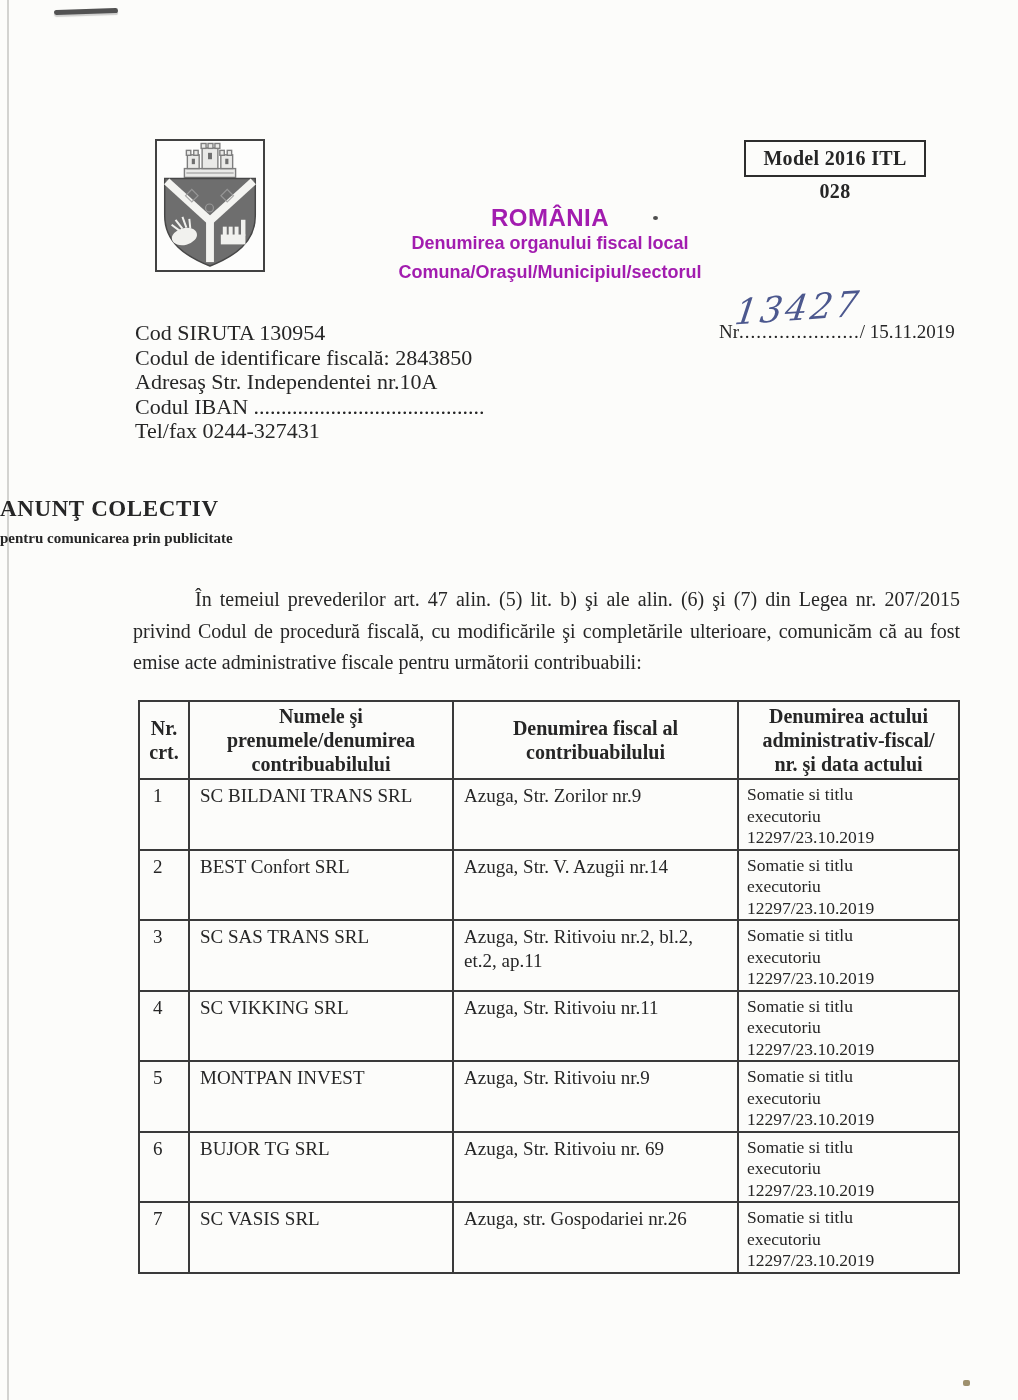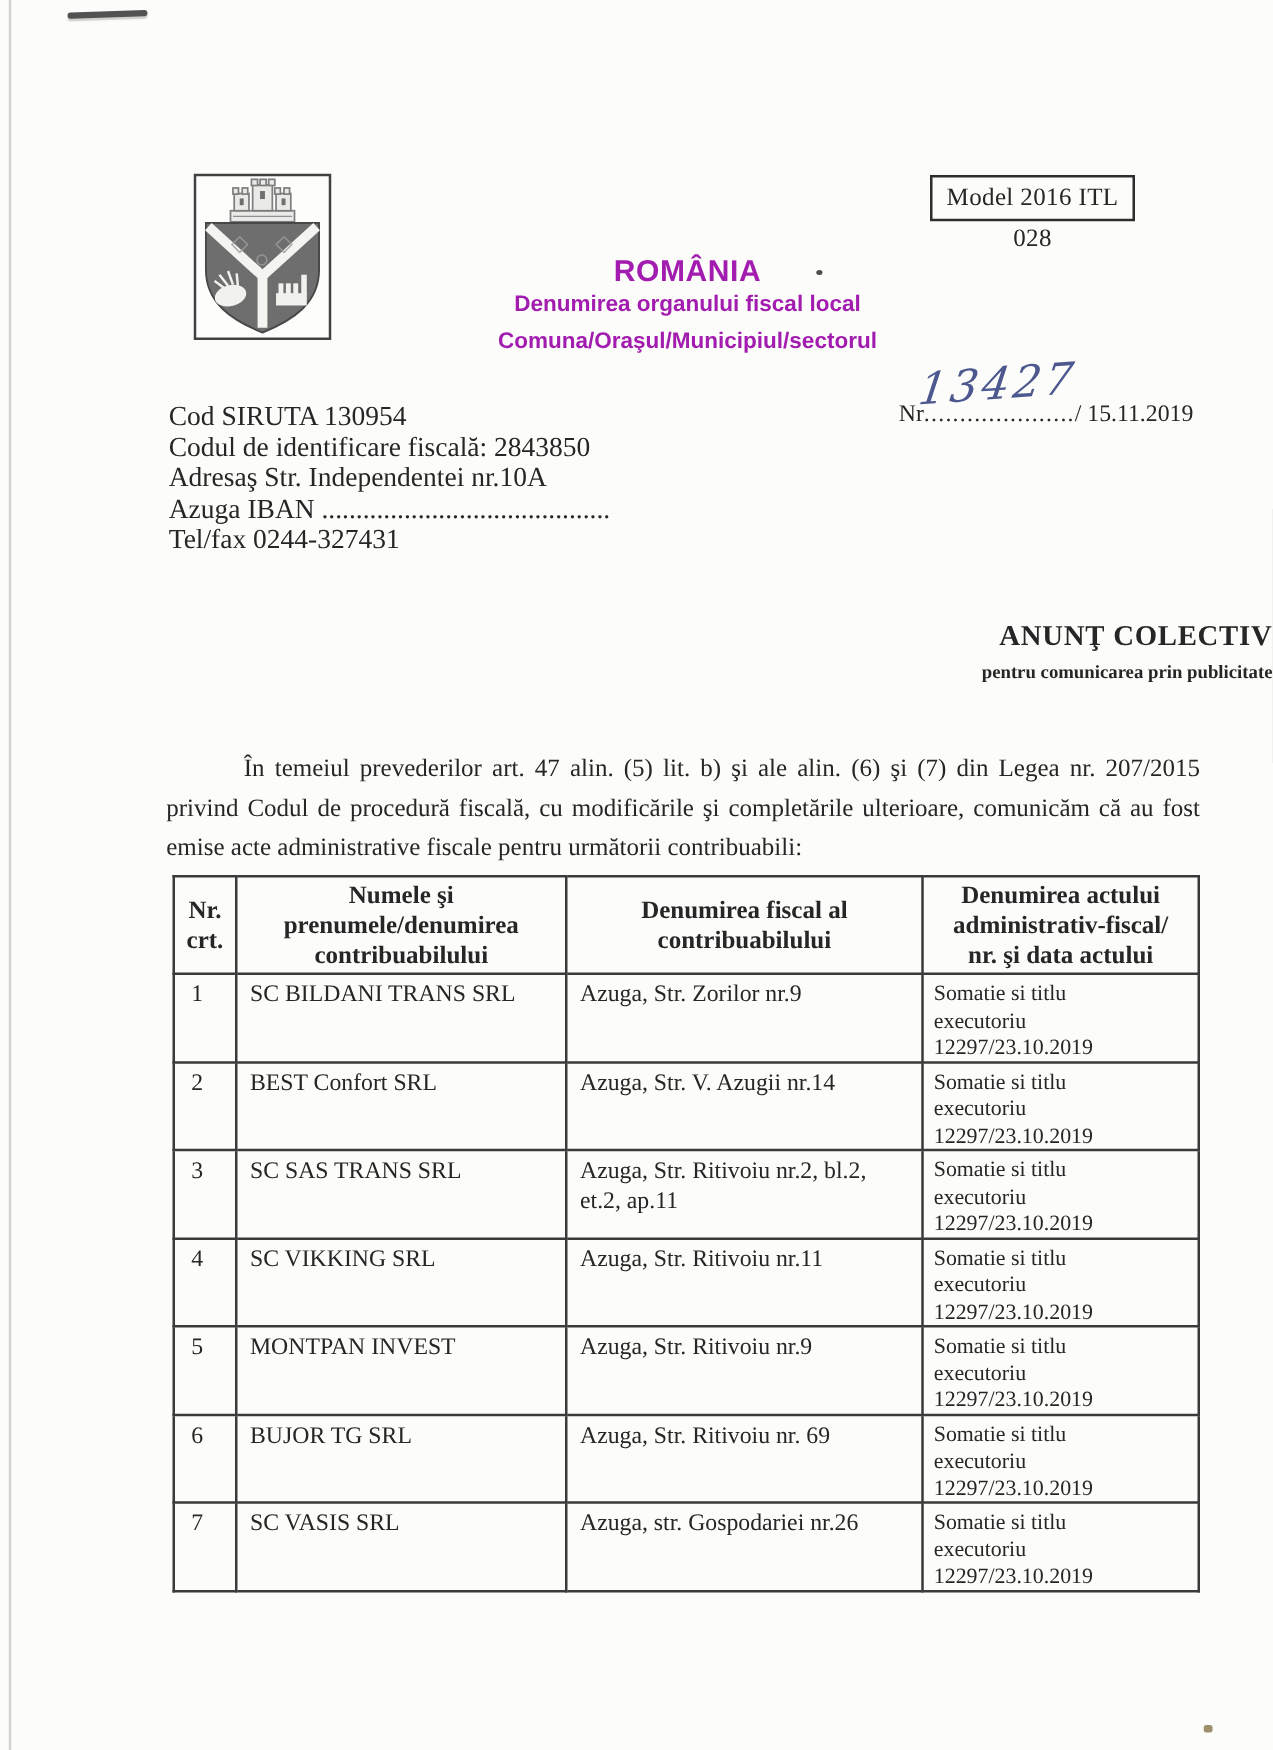--- a/index.html
+++ b/index.html
@@ -12,21 +12,21 @@
   
   .scan-edge-left { position:absolute; left:7px; top:0; width:2px; height:1400px; background:#c6c6c2; opacity:.75; }
   .staple-mark { position:absolute; left:54px; top:9px; width:64px; height:5px; background:#525252; border-radius:3px; transform:rotate(-2deg); box-shadow:0 2px 1px rgba(120,120,120,.35); }
   .scan-dot { position:absolute; left:653px; top:216px; width:5px; height:4px; background:#4d4d4d; border-radius:50%; }
   .bottom-speck { position:absolute; left:963px; top:1380px; width:7px; height:6px; background:#8d7c54; border-radius:2px; opacity:.85; }
 
   
   .crest-box { position:absolute; left:155px; top:139px; width:110px; height:133px; border:2px solid #414141; background:#fdfdfc; display:flex; align-items:center; justify-content:center; }
 
   
-  .model-box { position:absolute; left:744px; top:140px; width:164px; height:37px; border:2px solid #2d2d2d; text-align:center; line-height:33px; font-size:20px; font-weight:normal; letter-spacing:.3px; }
+  .model-box { position:absolute; left:744px; top:140px; width:182px; height:37px; border:2px solid #2d2d2d; text-align:center; line-height:33px; font-size:20px; font-weight:bold; letter-spacing:.3px; }
 
   
   .header-center { position:absolute; left:290px; top:204px; width:520px; text-align:center; font-family:"Liberation Sans", sans-serif; color:#a21caf; }
   .country { font-size:24px; font-weight:bold; letter-spacing:.5px; }
   .org-line { font-size:18px; font-weight:bold; line-height:23.5px; }
   .org-line.first { margin-top:5px; }
 
   
   .issuer { position:absolute; left:135px; top:321px; font-size:22px; line-height:24.6px; }
 
@@ -34,26 +34,26 @@
   .nr-line { position:absolute; left:719px; top:321px; font-size:19px; white-space:nowrap; }
   .nr-dots { letter-spacing:1px; }
   .handwritten {
     position:absolute; left:16px; top:-33px;
     font-family:"DejaVu Serif", serif; font-style:italic;
     font-size:35px; color:#3e4b85; letter-spacing:3px;
     transform:rotate(-4deg) skewX(-12deg); opacity:.92;
   }
 
   
-  .title-block { position:absolute; left:0; width:1018px; top:496px; text-align:right; }
+  .title-block { position:absolute; left:0; width:1018px; top:496px; text-align:left; }
   .title-main { font-size:23px; font-weight:bold; letter-spacing:.6px; }
   .title-sub { font-size:15px; font-weight:bold; margin-top:8px; }
 
   
-  .intro { position:absolute; left:133px; top:584px; width:827px; font-size:20px; line-height:31.5px; text-align:justify; text-indent:62px;margin-top:16px; }
+  .intro { position:absolute; left:133px; top:584px; width:827px; font-size:20px; line-height:31.5px; text-align:justify; text-indent:62px; }
 
   
   table.doc-table { position:absolute; left:138px; top:700px; width:820px; border-collapse:collapse; table-layout:fixed; }
   .doc-table th, .doc-table td { border:2px solid #3a3a3a; }
   .doc-table th { height:76px; font-size:20px; font-weight:bold; text-align:center; vertical-align:middle; line-height:24px; padding:2px; }
   .doc-table td { height:68px; font-size:19px; vertical-align:top; line-height:24px; padding:4px 8px 0 10px; }
   .doc-table td.cell-nr { padding-left:13px; }
   .doc-table td.cell-act { font-size:17.5px; line-height:21.5px; padding:4px 4px 0 8px;margin-top:48px; }
   .hline { display:block; }
 </style>
@@ -123,21 +123,21 @@
     <div class="country">ROMÂNIA</div>
     <div class="org-line">Denumirea organului fiscal local</div>
     <div class="org-line first">Comuna/Oraşul/Municipiul/sectorul</div>
   </div>
   <div class="scan-dot"></div>
 
   <div class="issuer">
     <div>Cod SIRUTA 130954</div>
     <div>Codul de identificare fiscală: 2843850</div>
     <div>Adresaş Str. Independentei nr.10A</div>
-    <div>Azuga IBAN ..........................................</div>
+    <div>Codul IBAN ..........................................</div>
     <div>Tel/fax 0244-327431</div>
   </div>
 
   <div class="nr-line">
     <span>Nr</span><span class="nr-dots">.....................</span><span>/ 15.11.2019</span>
     <span class="handwritten">13427</span>
   </div>
 
   <div class="title-block">
     <div class="title-main">ANUNŢ COLECTIV</div>

